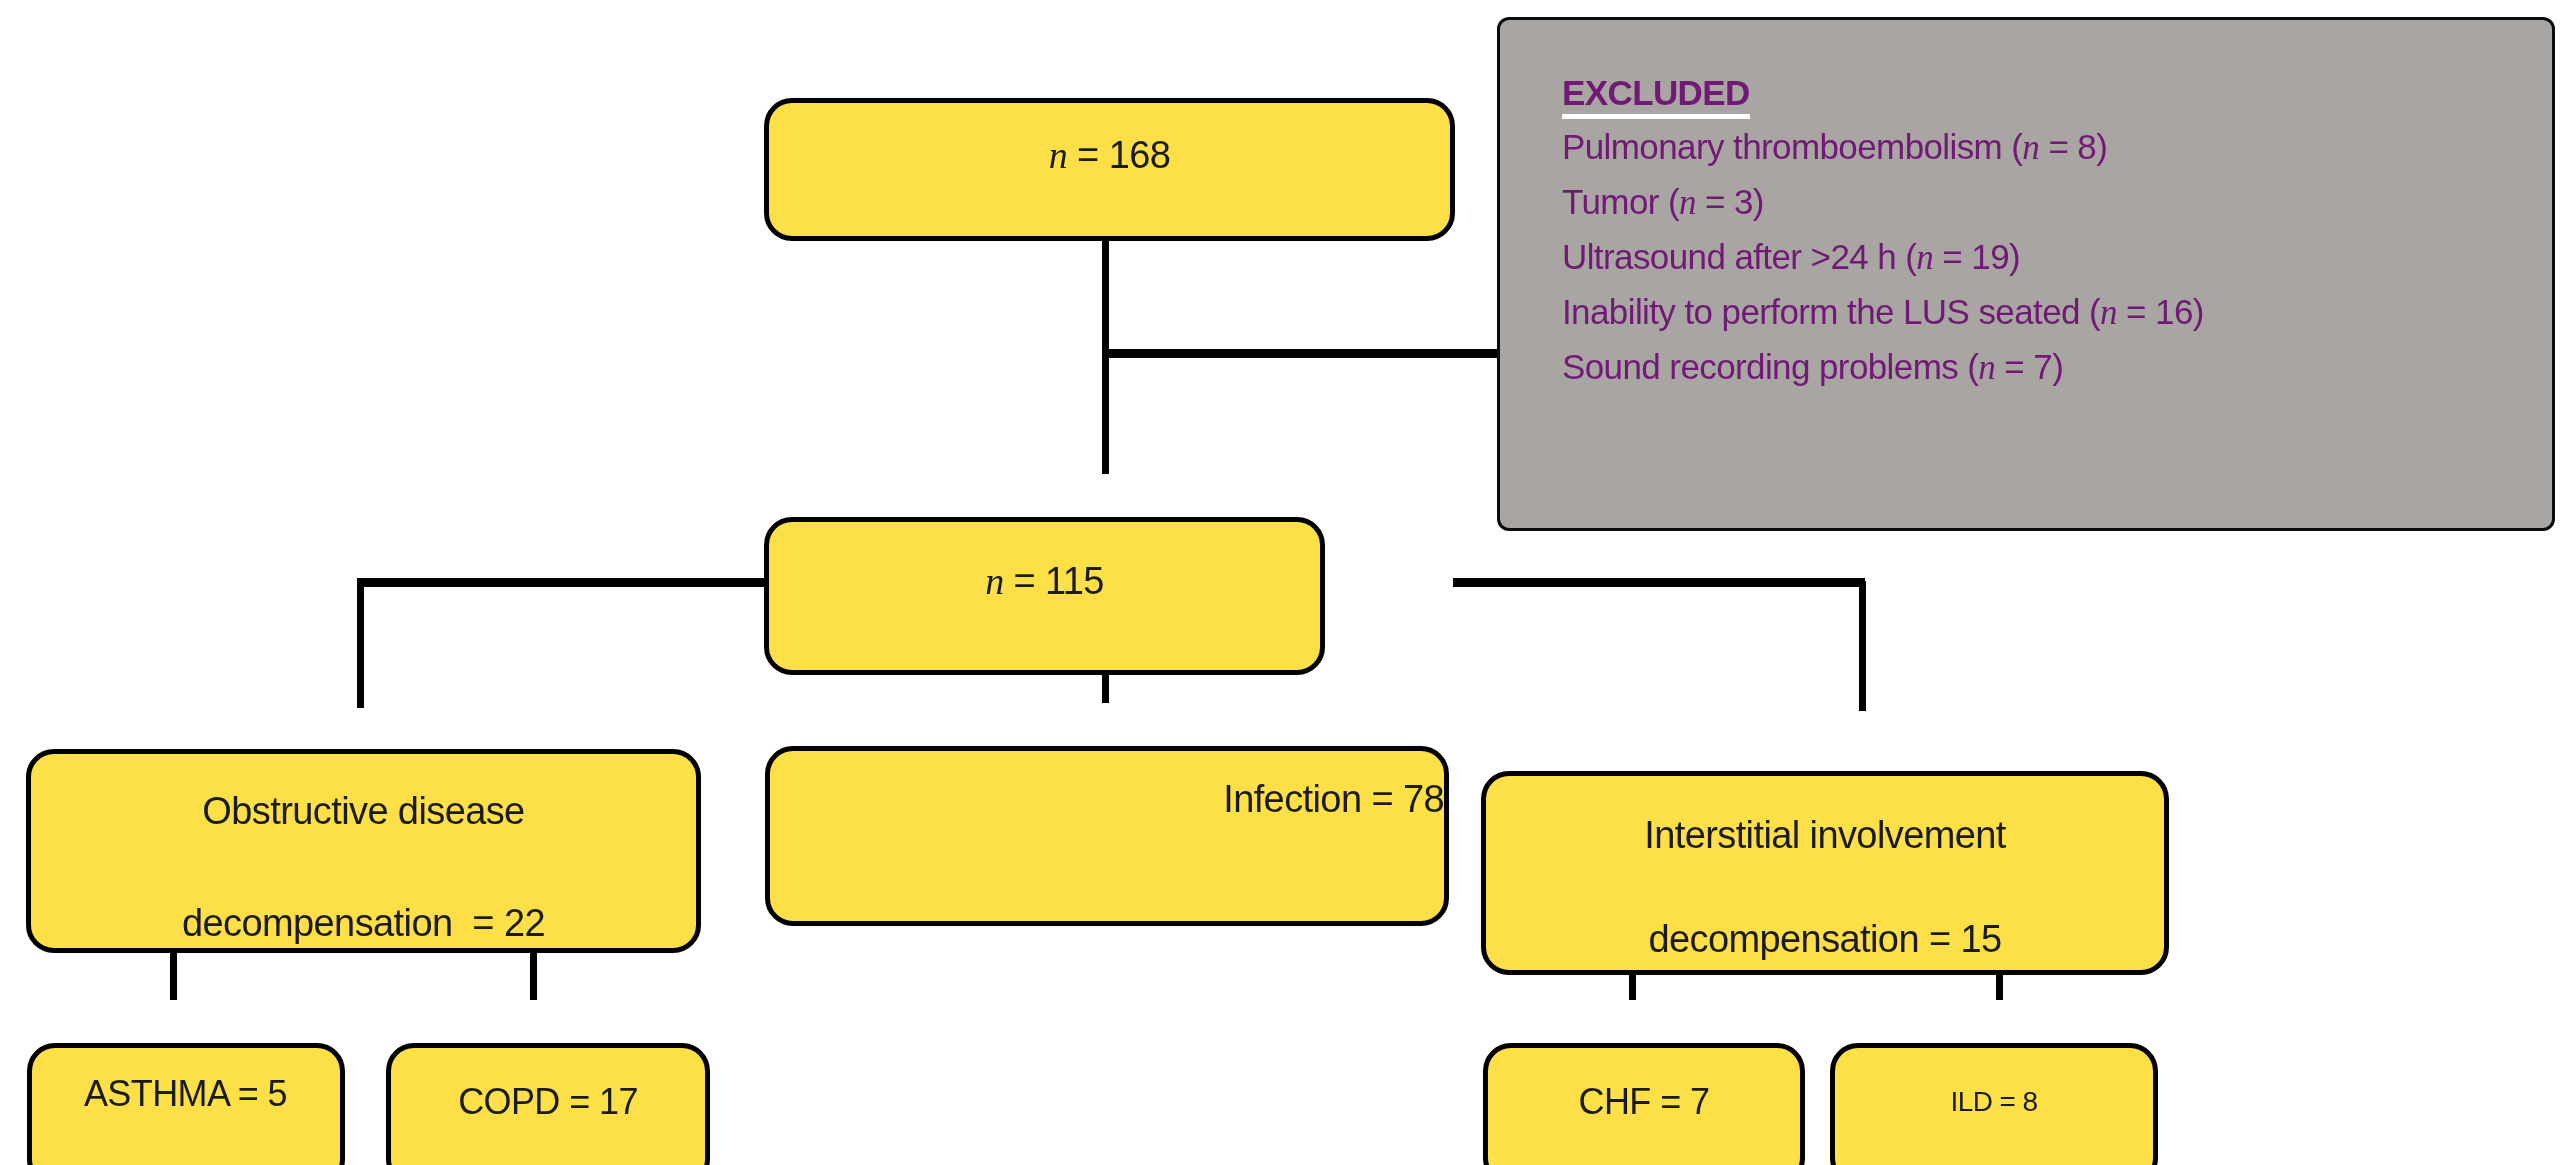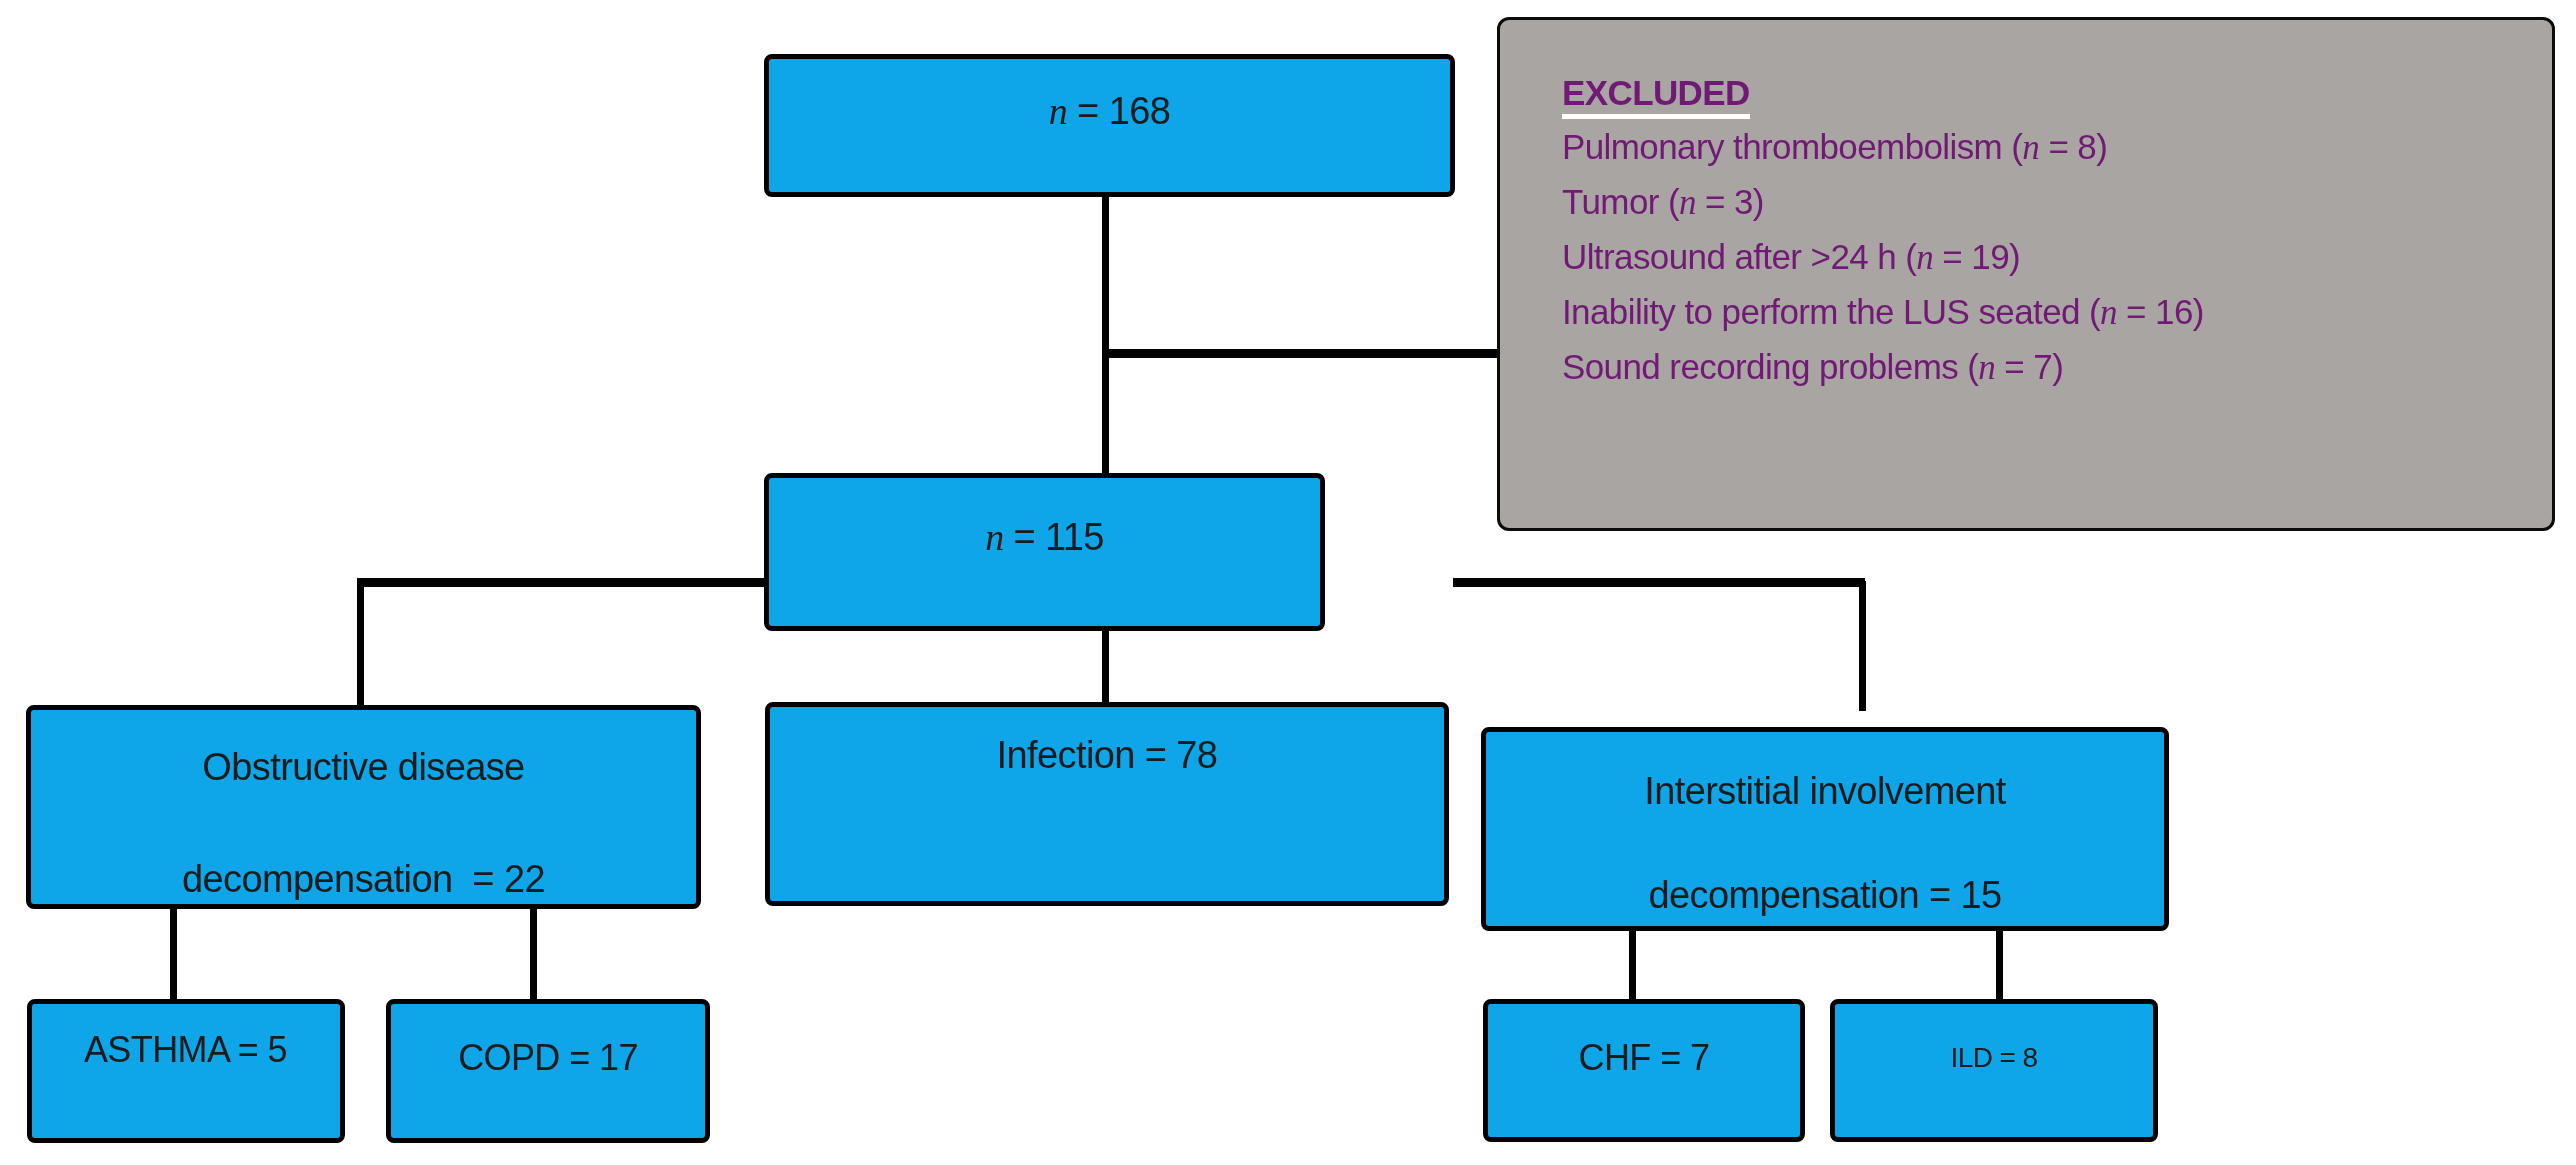--- a/index.html
+++ b/index.html
@@ -13,42 +13,43 @@
     height: 1166px;
     background: #ffffff;
     font-family: "Liberation Sans", sans-serif;
     color: #1b1b1b;
     overflow: hidden;
   }
   
   .node {
     position: absolute;
     box-sizing: border-box;
-    background: #0ea5e9;
+    background: #fde047;
     border: 5.6px solid #000000;
-    border-radius: 8px;
+    border-radius: 28px;
     display: flex;
     flex-direction: column;
     align-items: center;
     text-align: center;
     font-size: 38px;
     letter-spacing: -0.6px;
     line-height: 44px;
+    margin-top: 44px;
   }
   .node .label { white-space: pre; }
   .two-line { line-height: 64px; }
   .nvar {
     font-family: "Liberation Serif", serif;
     font-style: italic;
   }
   
   .n-total        { left: 764px; top: 54px;   width: 691px; height: 143px; padding-top: 30px; }
   .n-included     { left: 764px; top: 473px;  width: 561px; height: 158px; padding-top: 37px; }
   .n-obstructive  { left: 26px;   top: 705px; width: 675px; height: 204px; padding-top: 25px; gap: 48px; }
-  .n-infection    { left: 765px; top: 702px; width: 684px; height: 204px; padding-top: 26px; }
+  .n-infection    { left: 765px; top: 702px; width: 684px; height: 180px; padding-top: 26px; align-items: flex-end; }
   .n-interstitial { left: 1481px; top: 727px; width: 688px; height: 204px; padding-top: 27px; gap: 40px; }
   .n-asthma       { left: 26.5px;   top: 999px; width: 318px;  height: 144px; padding-top: 24px; font-size: 36px; }
   .n-copd         { left: 386px;  top: 999px; width: 324px;  height: 144px; padding-top: 32px; font-size: 36px; }
   .n-chf          { left: 1483px; top: 999px; width: 322px;  height: 143px; padding-top: 32px; font-size: 36px; align-items: center; }
   .n-ild          { left: 1830px; top: 999px; width: 328px;  height: 143px; padding-top: 32px; font-size: 28px; }
   
   .excluded {
     position: absolute;
     left: 1497px; top: 16.7px;
     width: 1058px; height: 514px;

